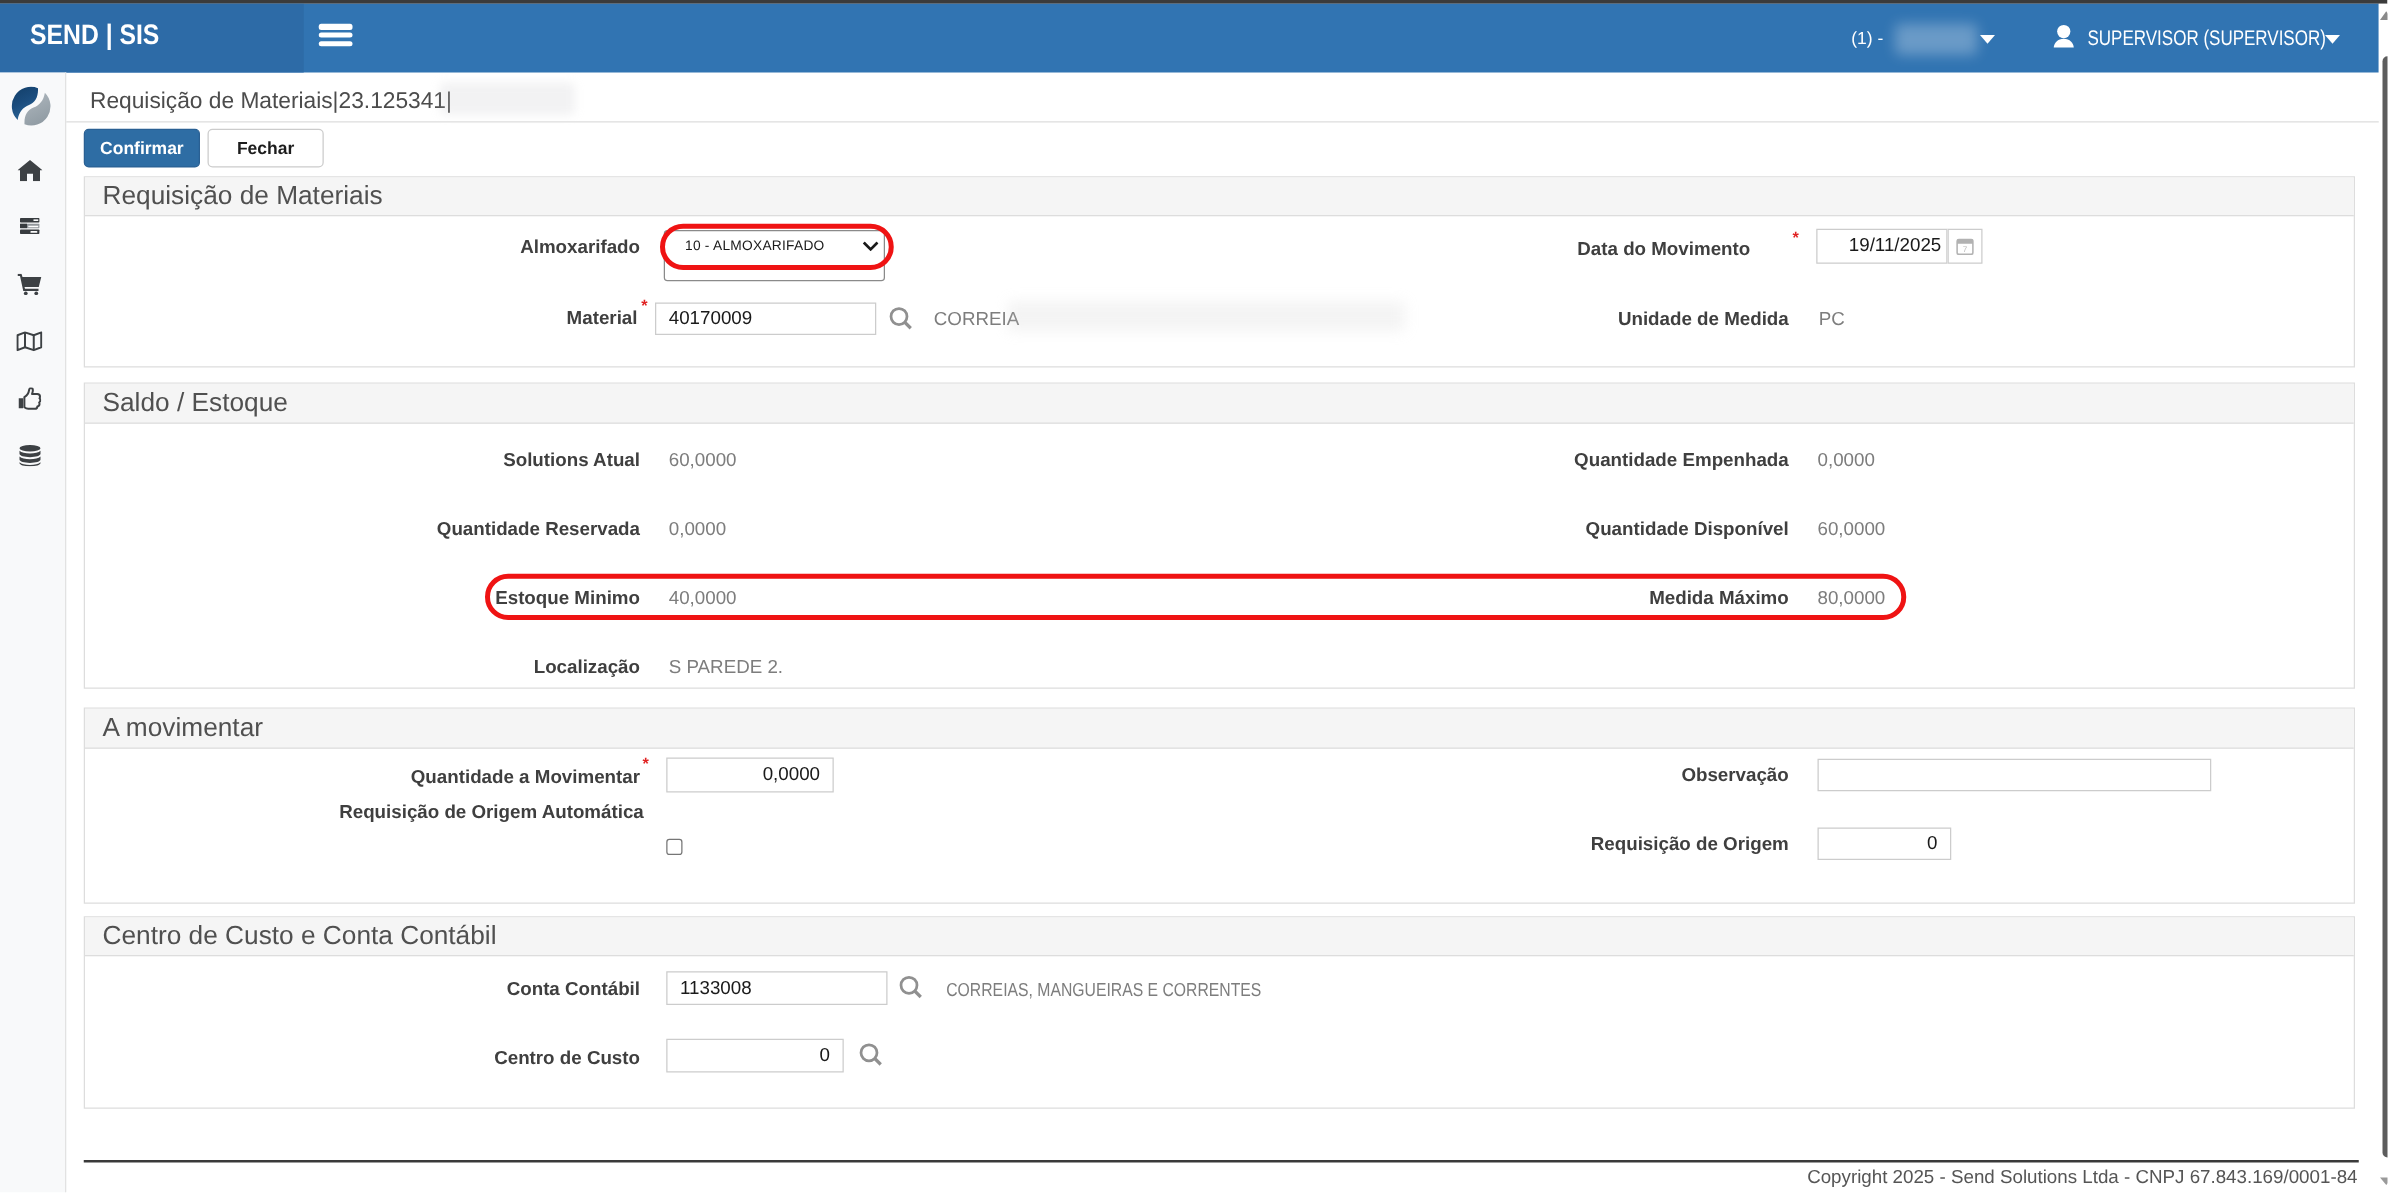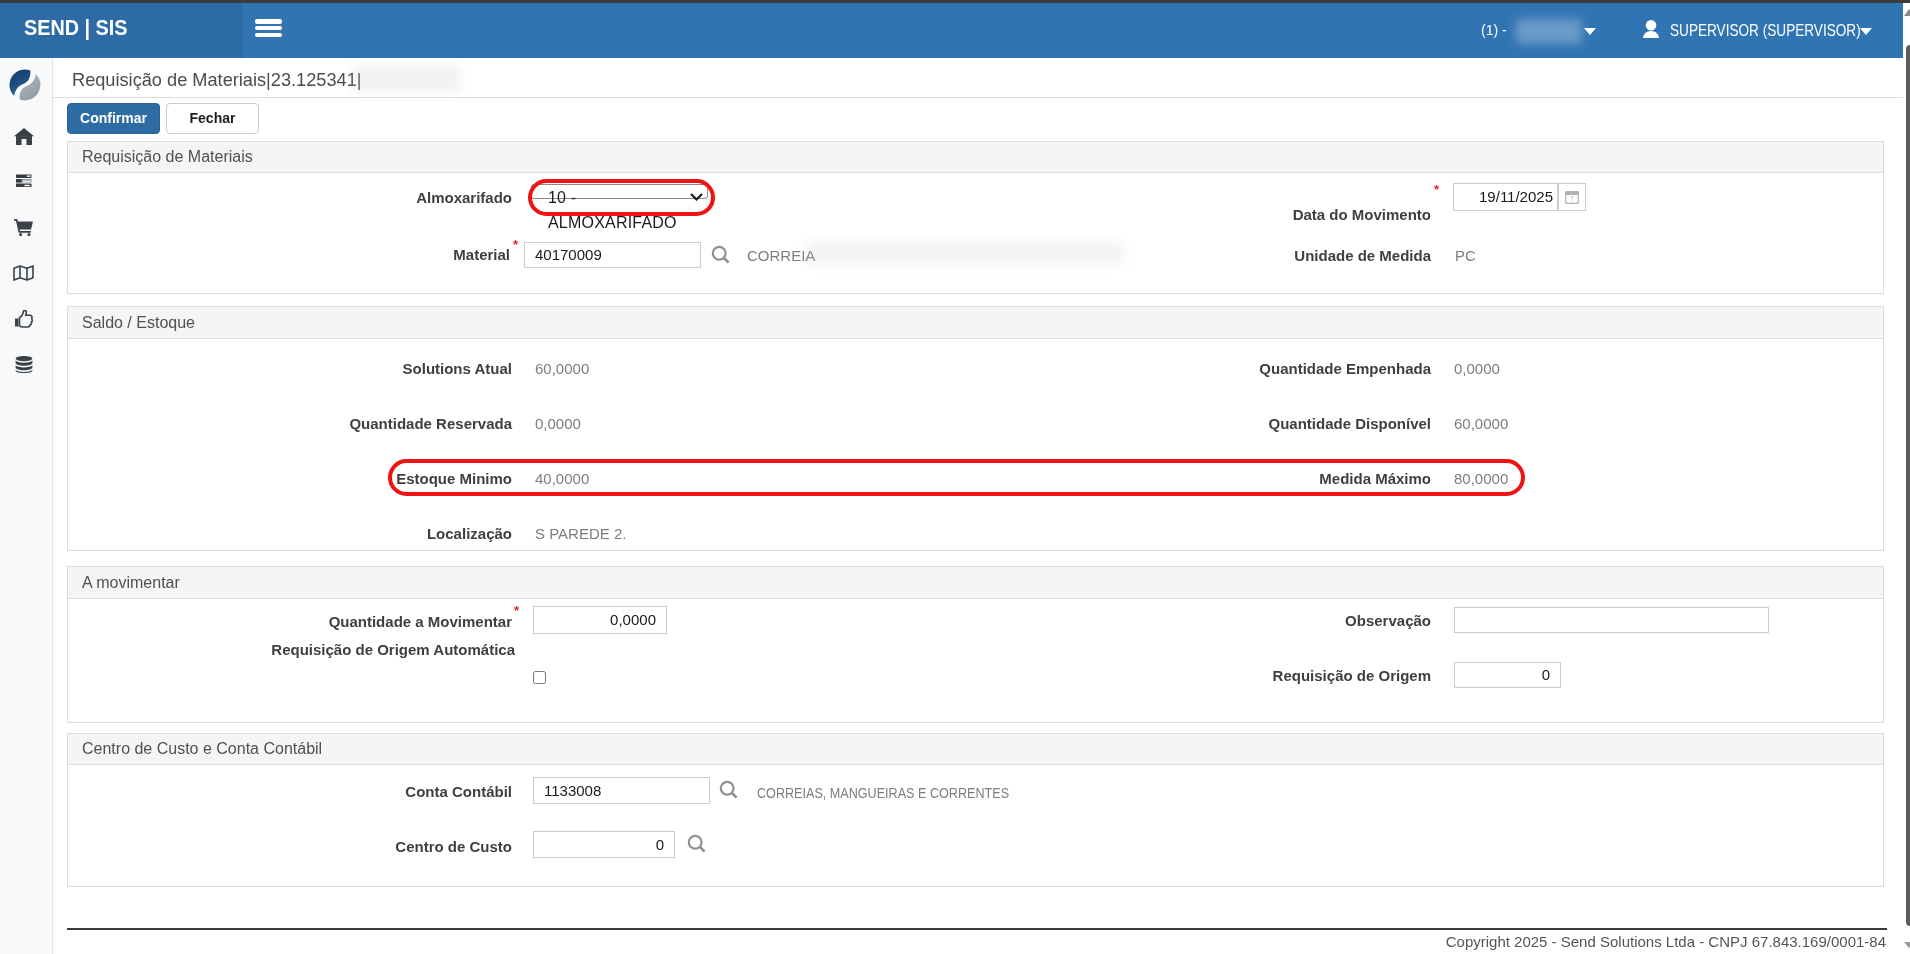--- a/index.html
+++ b/index.html
@@ -6,21 +6,21 @@
   html,body{margin:0;padding:0;}
   body{width:1910px;height:954px;overflow:hidden;position:relative;background:#fff;
        font-family:"Liberation Sans",sans-serif;}
   .abs{position:absolute;}
   .lbl{position:absolute;font-weight:bold;font-size:15px;color:#3f3f3f;text-align:right;}
   .val{position:absolute;font-size:15px;color:#7d7d7d;}
   .star{position:absolute;color:#e02222;font-size:13px;font-weight:bold;}
   .inp{position:absolute;border:1px solid #ccc;background:#fff;font-size:15px;color:#1a1a1a;
        box-sizing:border-box;line-height:25px;}
   .hdrbar{position:absolute;left:0;top:0;right:0;height:30px;background:#f5f5f5;
-          border-bottom:1px solid #ddd;color:#505050;font-size:16px;line-height:30px;padding-left:14px;}
+          border-bottom:1px solid #ddd;color:#505050;font-size:21px;line-height:30px;padding-left:14px;}
   .fieldset{position:absolute;left:67px;width:1817px;border:1px solid #ddd;box-sizing:border-box;background:#fff;}
   .redring{position:absolute;border:4px solid #ef1313;border-radius:18.5px;box-sizing:border-box;}
   .blur{position:absolute;border-radius:4px;}
 </style>
 </head>
 <body>
 
 <div class="abs" style="left:0;top:0;width:1910px;height:3px;background:#3b3b3b;"></div>
 
 <div class="abs" style="left:0;top:3px;width:1903px;height:55px;background:#3174b2;"></div>
@@ -106,26 +106,26 @@
 <div class="blur" style="left:352px;top:66px;width:108px;height:26px;background:rgba(195,195,200,0.22);filter:blur(4px);"></div>
 <div class="abs" style="left:53px;top:97px;width:1850px;height:1px;background:#ddd;"></div>
 
 <div class="abs" style="left:67px;top:103px;width:93px;height:31px;background:#2e6da4;border:1px solid #2a6093;border-radius:4px;box-sizing:border-box;color:#fff;font-size:14px;font-weight:bold;text-align:center;line-height:29px;">Confirmar</div>
 <div class="abs" style="left:166px;top:103px;width:93px;height:31px;background:#fff;border:1px solid #ccc;border-radius:4px;box-sizing:border-box;color:#1c1c1c;font-size:14px;font-weight:bold;text-align:center;line-height:29px;">Fechar</div>
 
 <div class="fieldset" style="top:141px;height:153px;">
   <div class="hdrbar">Requisição de Materiais</div>
 </div>
 <div class="lbl" style="left:312px;top:189px;width:200px;">Almoxarifado</div>
-<div class="inp" style="left:531px;top:184px;width:177px;height:15px;border-color:#8a8a8a;border-radius:3px;padding-left:16px;line-height:25px;font-size:16px;letter-spacing:0.2px;">10 - ALMOXARIFADO</div>
+<div class="inp" style="left:531px;top:184px;width:177px;height:41px;border-color:#8a8a8a;border-radius:3px;padding-left:16px;line-height:25px;font-size:11px;letter-spacing:0.2px;">10 - ALMOXARIFADO</div>
 <svg class="abs" style="left:690px;top:193px;" width="13" height="8" viewBox="0 0 13 8" fill="none" stroke="#1a1a1a" stroke-width="2.2">
     <path d="M1 1 L6.5 6.5 L12 1"></path>
   </svg>
 <div class="redring" style="left:528px;top:179px;width:187px;height:37px;"></div>
-<div class="lbl" style="left:1231px;top:206px;width:200px;">Data do Movimento</div>
+<div class="lbl" style="left:1231px;top:191px;width:200px;text-align:center;">Data do Movimento</div>
 <div class="star" style="left:1434px;top:182px;">*</div>
 <div class="inp" style="left:1453px;top:183px;width:105px;height:28px;text-align:right;padding-right:4px;line-height:26px;">19/11/2025</div>
 <div class="inp" style="left:1558px;top:183px;width:28px;height:28px;"></div>
 <svg class="abs" style="left:1565px;top:190px;" width="14" height="14" viewBox="0 0 14 14">
   <rect x="0.6" y="1.6" width="12.8" height="11.8" rx="1.5" fill="none" stroke="#b2b2b2" stroke-width="1.4"></rect>
   <rect x="0.6" y="1.6" width="12.8" height="3.4" fill="#b2b2b2"></rect>
   <text x="7" y="11.3" font-size="6.5" text-anchor="middle" fill="#b8b8b8" font-family="Liberation Sans">7</text>
 </svg>
 <div class="lbl" style="left:310px;top:246px;width:200px;">Material</div>
 <div class="star" style="left:513px;top:237px;">*</div>

